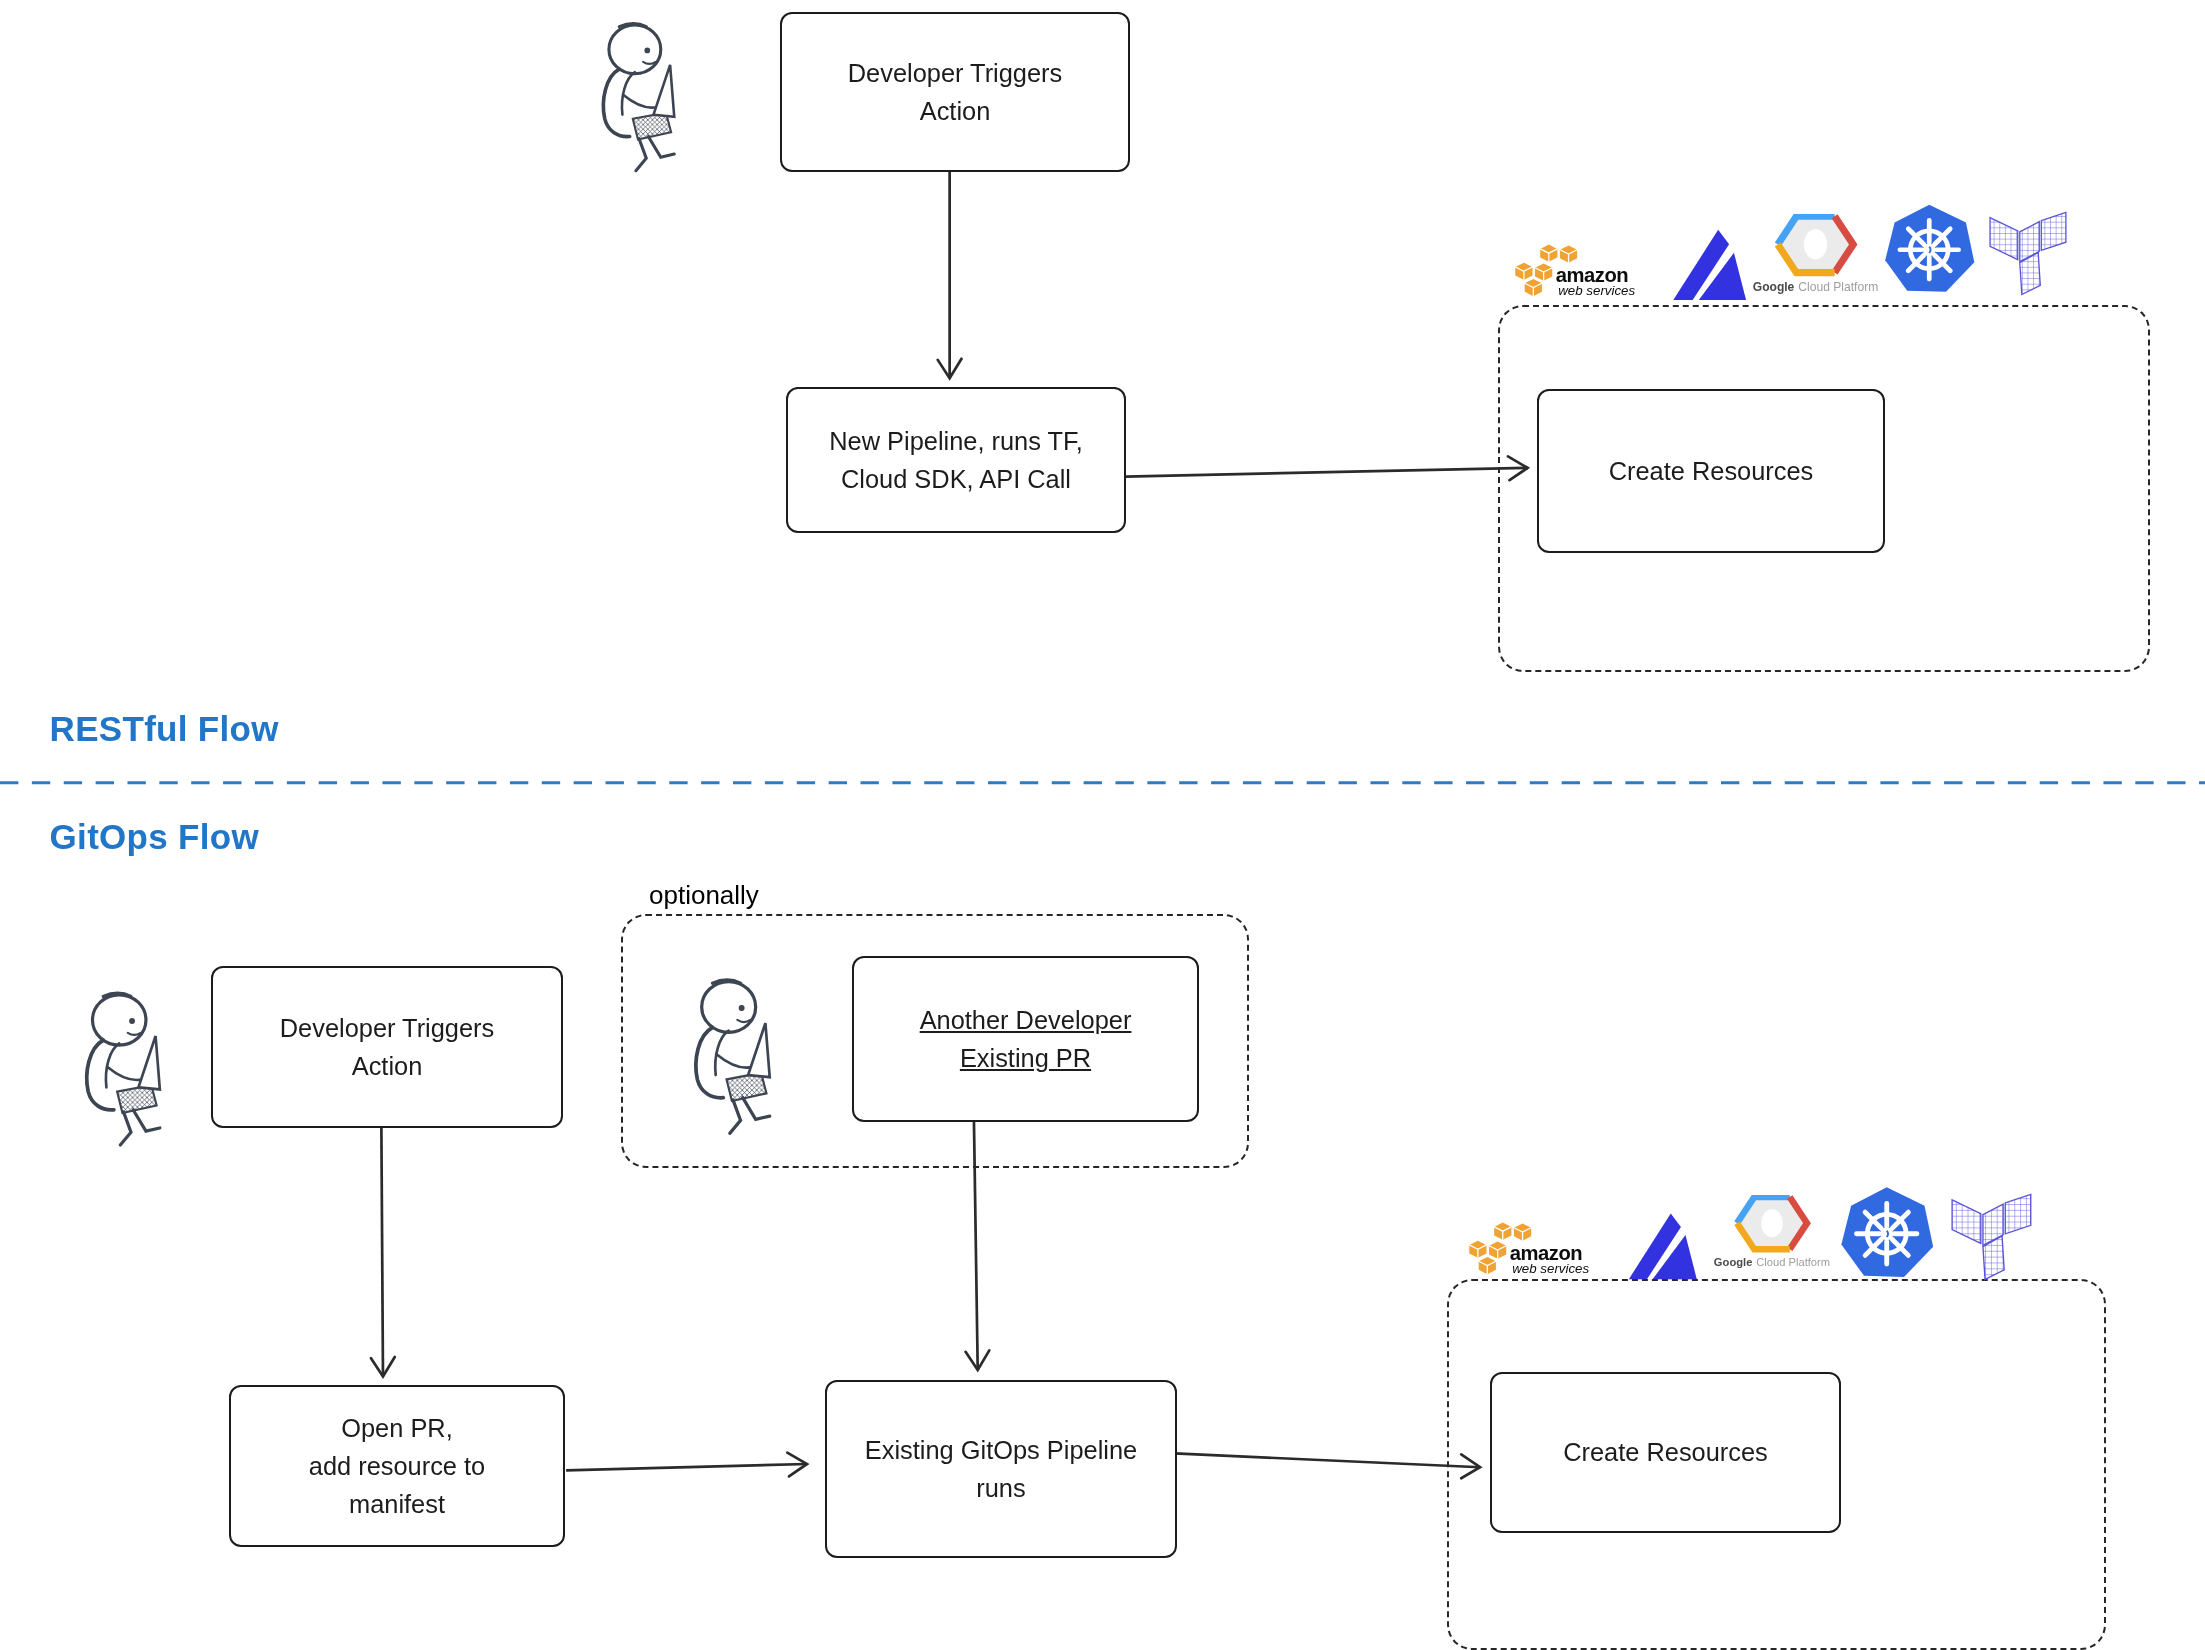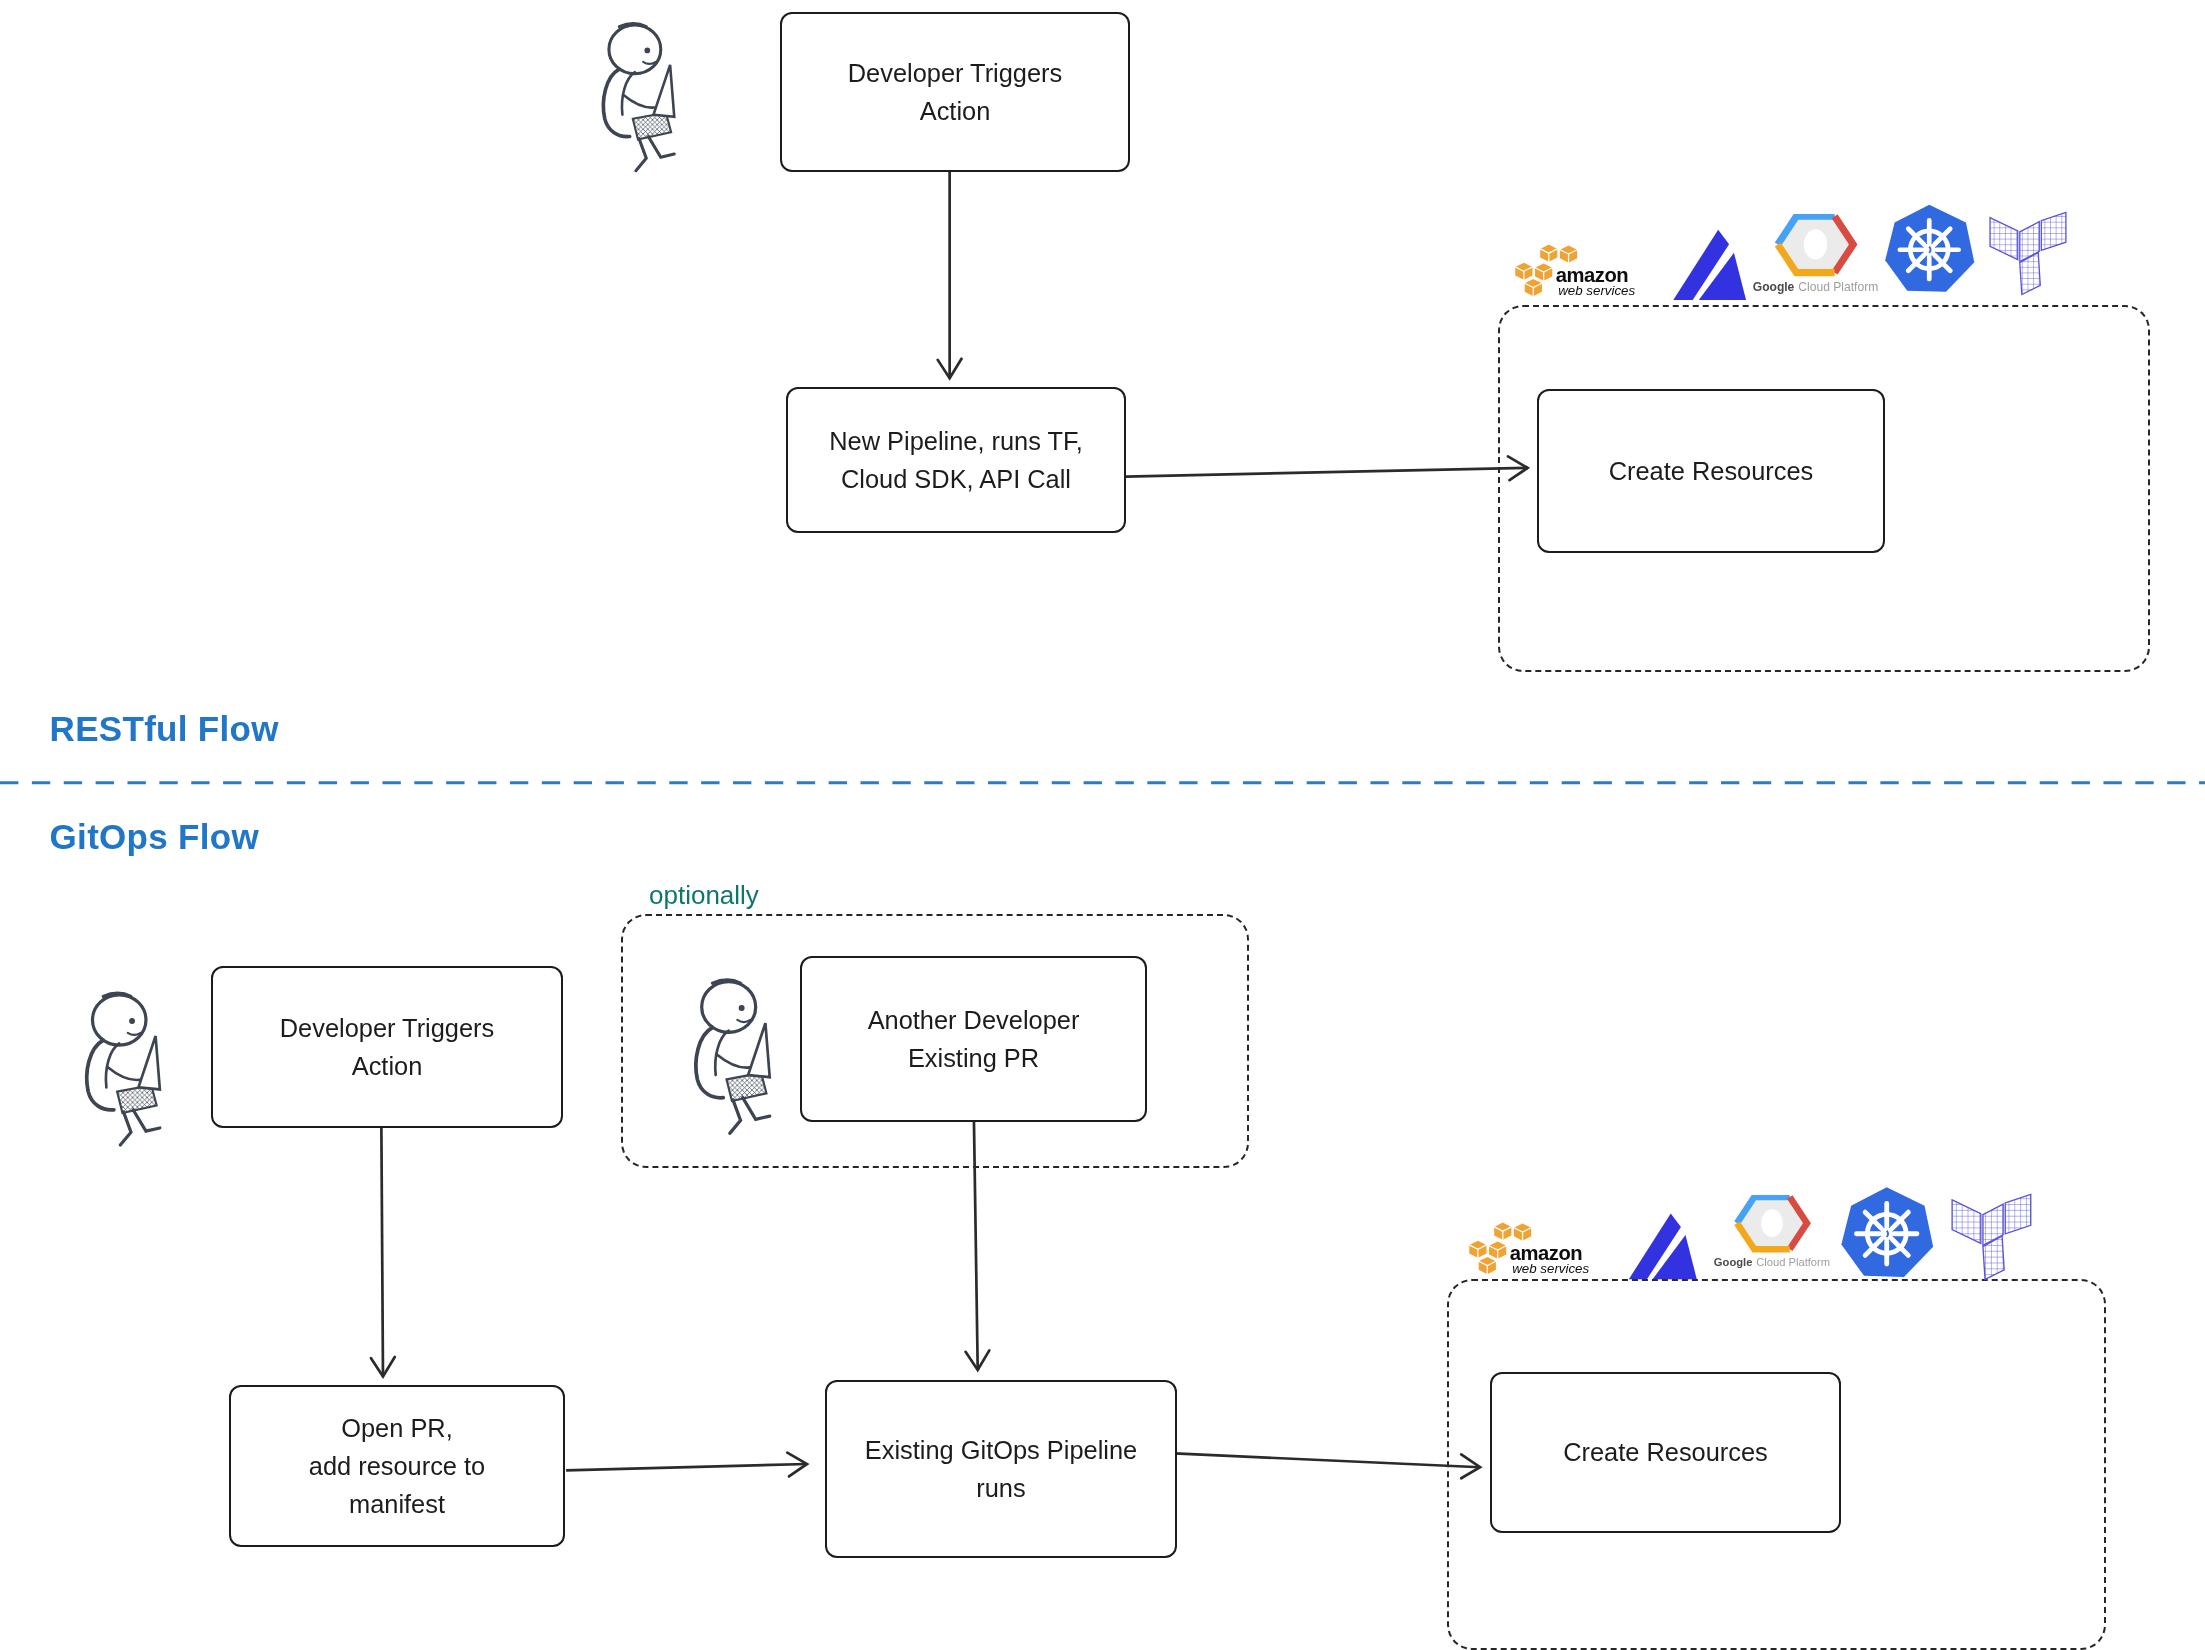--- a/index.html
+++ b/index.html
@@ -4,21 +4,21 @@
 <style>
   html,body{margin:0;padding:0;background:#ffffff;}
   .canvas{position:relative;width:2205px;height:1651px;background:#fff;
           font-family:"Liberation Sans", sans-serif;overflow:hidden;}
   .node{position:absolute;border:2.2px solid #1c1c1c;border-radius:12px;background:#fff;
         display:flex;align-items:center;justify-content:center;text-align:center;
         color:#1c1c1c;font-size:25.4px;line-height:1.5;z-index:3;}
   .nl{display:block;}
   .dashedbox{position:absolute;border:2.4px dashed #262626;border-radius:25px;background:transparent;z-index:1;}
   .heading{position:absolute;color:#2176c7;font-size:35px;font-weight:700;z-index:3;letter-spacing:0.3px;margin-left:28px;}
-  .plain-label{position:absolute;color:#0f766e;font-size:26px;z-index:3;}
+  .plain-label{position:absolute;color:#000000;font-size:26px;z-index:3;}
   .overlay{position:absolute;left:0;top:0;z-index:2;pointer-events:none;}
   .logo,.person{position:absolute;z-index:3;}
 </style>
 </head>
 <body>
 
 <div class="canvas">
 
   <svg width="0" height="0" style="position:absolute" aria-hidden="true">
     <defs>
@@ -179,21 +179,21 @@
   <div class="heading" style="left:21.6px;top:817px;">GitOps Flow</div>
 
   <div class="plain-label" style="left:649px;top:880px;">optionally</div>
 
   <div class="dashedbox" style="left:621px;top:914px;width:624px;height:250px;"></div>
 
   <svg class="person" style="left:679px;top:969px;" width="108" height="171" viewBox="0 0 200 316">
       <use href="#sym-person"></use>
     </svg>
 
-  <div class="node" style="left:800px;top:956px;width:343px;height:162px;">
+  <div class="node" style="left:852px;top:956px;width:343px;height:162px;text-decoration:underline;">
     <div>
       <span class="nl">Another Developer</span>
       <span class="nl">Existing PR</span>
     </div>
   </div>
 
   <svg class="person" style="left:70px;top:986px;" width="107" height="162" viewBox="0 0 198 300">
       <use href="#sym-person"></use>
     </svg>
 

